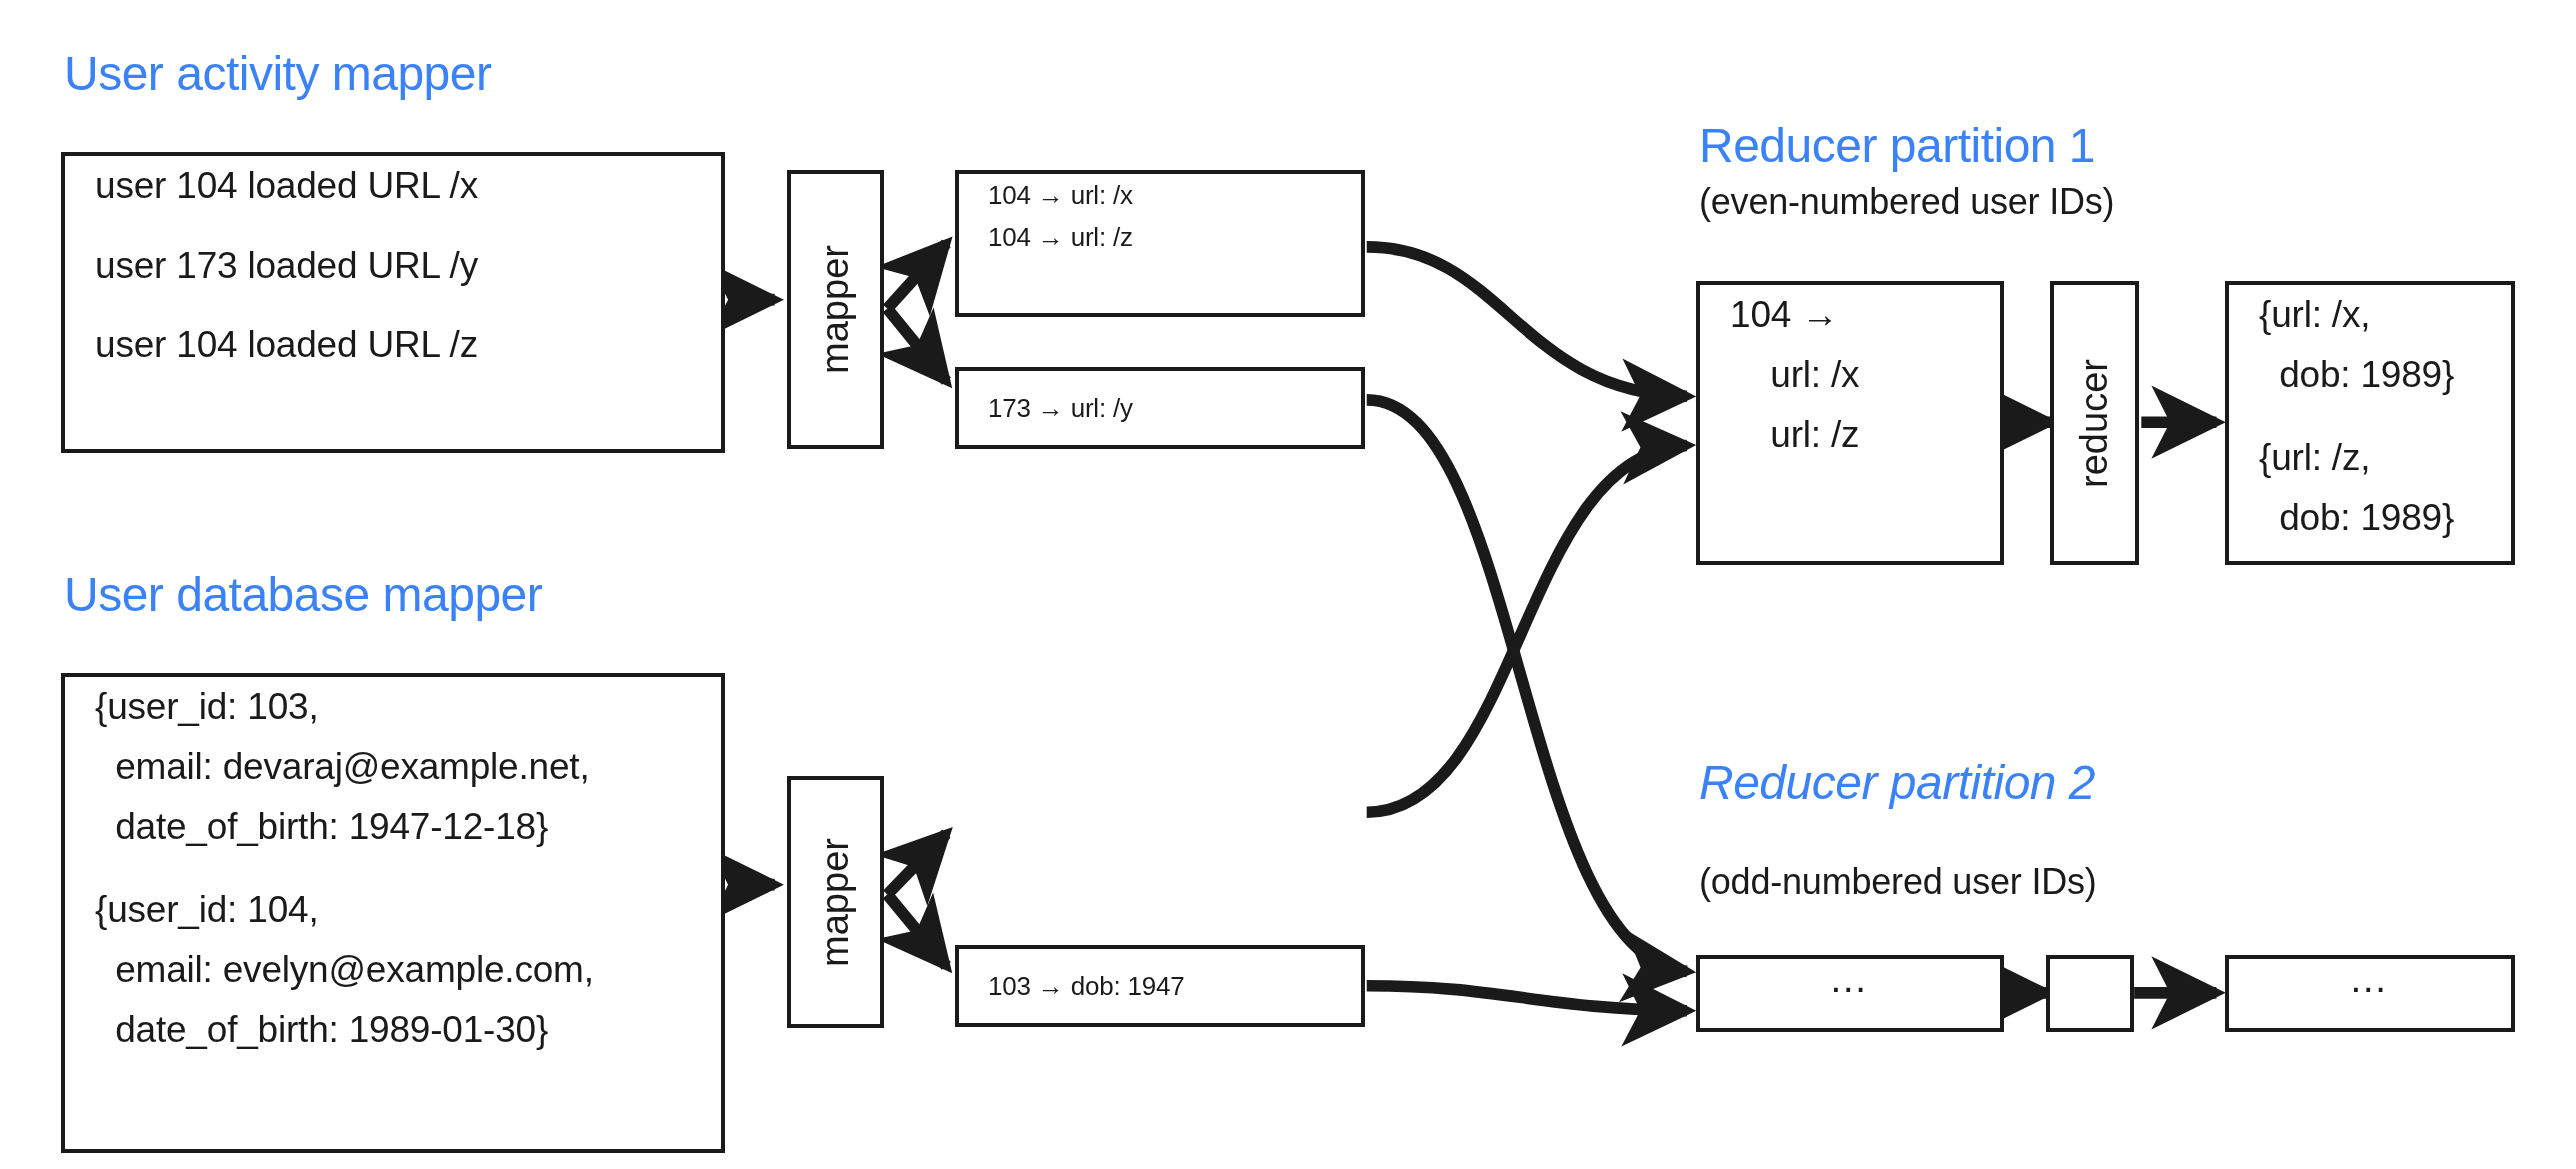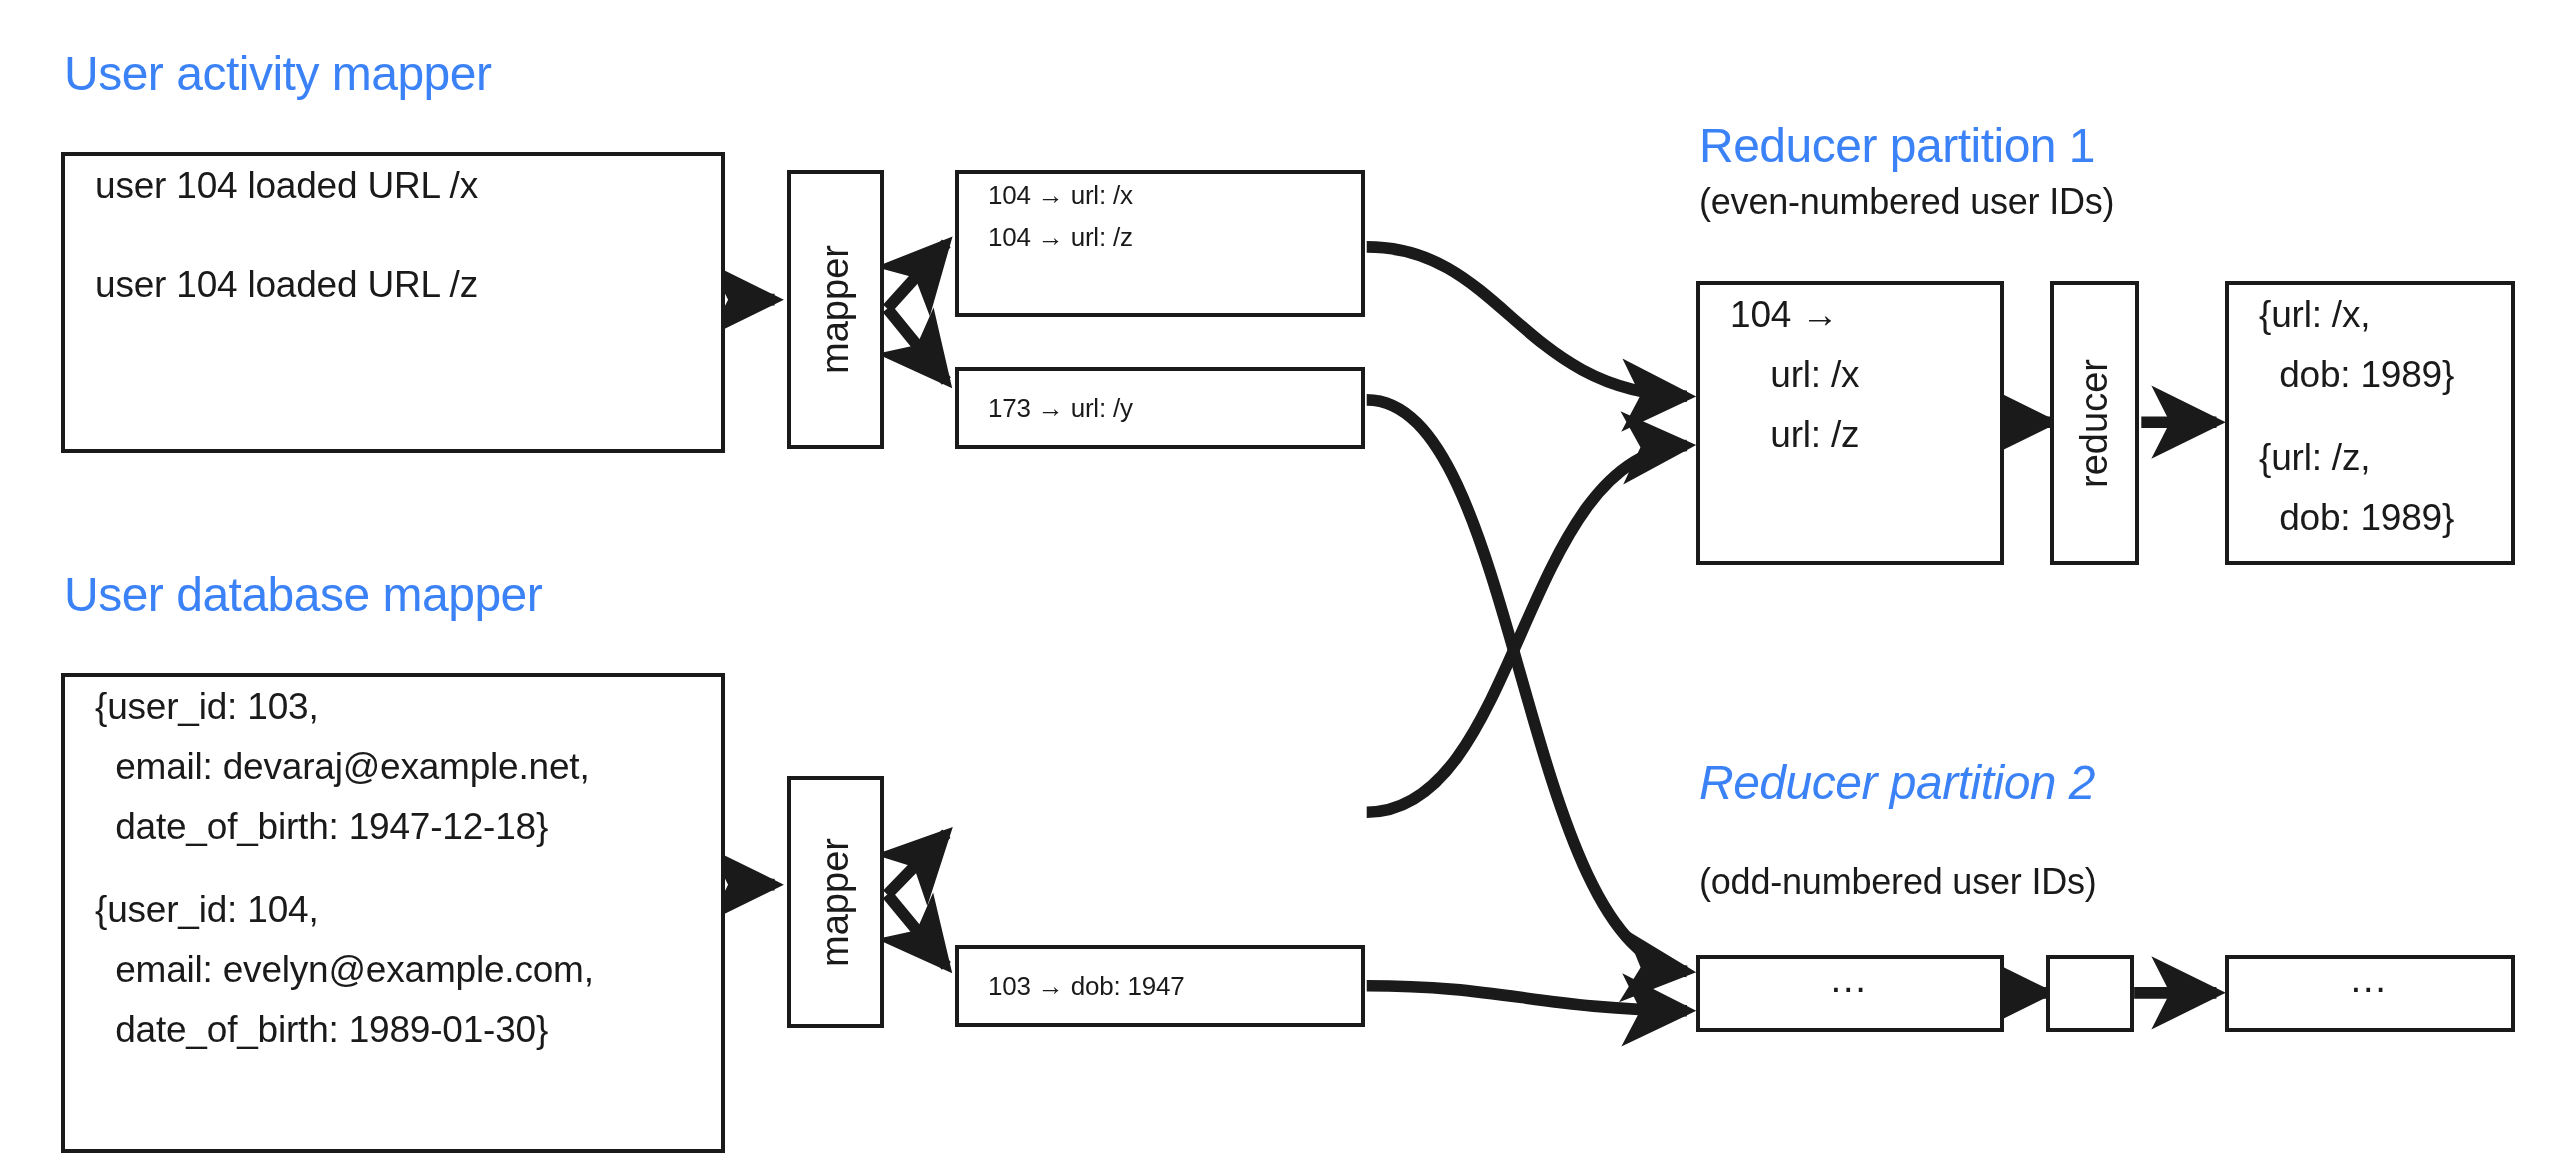--- a/index.html
+++ b/index.html
@@ -120,20 +120,21 @@
     <line x1="2238" y1="1110" x2="2288" y2="1110" stroke="#1a1a1a" stroke-width="13" marker-end="url(#ah)"></line>
     <line x1="2386" y1="1110" x2="2478" y2="1110" stroke="#1a1a1a" stroke-width="13" marker-end="url(#ah)"></line>
   </svg>
 
   <div class="heading" style="left:64px; top:50px;">User activity mapper</div>
 
   <div class="node" style="left:61px; top:152px; width:664px; height:301px;">
     <div class="lines">
       <div class="line">user 104 loaded URL /x</div>
       <div class="row-gap"></div>
+      <div class="line">user 173 loaded URL /y</div>
       <div class="row-gap"></div>
       <div class="line">user 104 loaded URL /z</div>
     </div>
   </div>
 
   <div class="vlabel" style="left:787px; top:170px; width:97px; height:279px;">
     <span>mapper</span>
   </div>
 
   <div class="node kv" style="left:955px; top:170px; width:410px; height:147px;">

